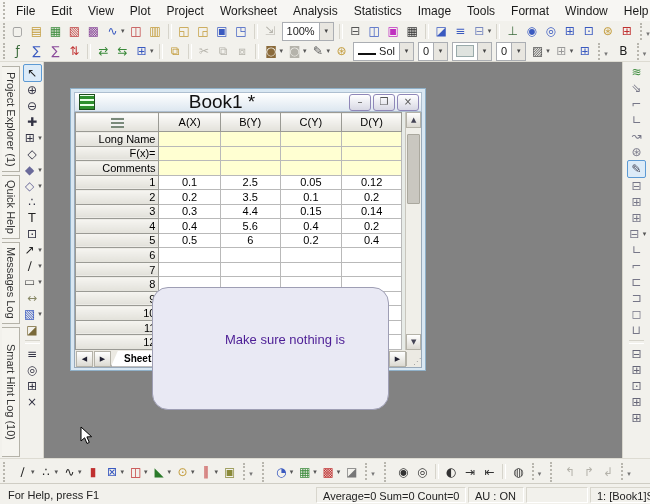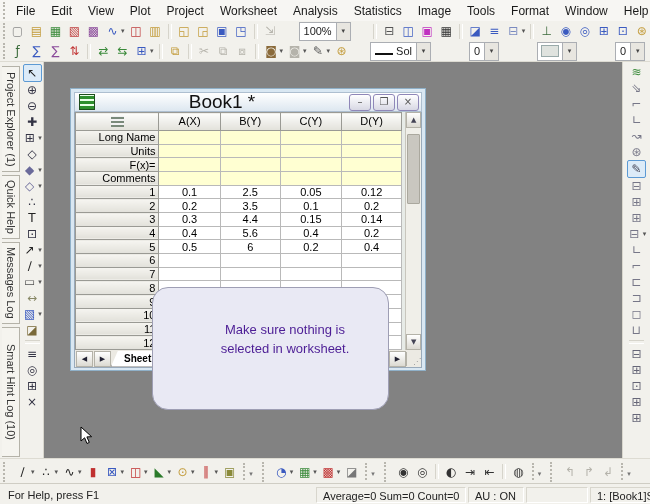--- a/index.html
+++ b/index.html
@@ -17,21 +17,21 @@
   .tb1{top:21px;} .tb2{top:41px;border-bottom:1px solid #dddbd2;}
   .tbb{display:inline-flex;align-items:center;height:17px;padding:0 1px;margin:0 1px;border-radius:2px;}
   .tbb .tbi{font-family:"DejaVu Sans",sans-serif;font-size:12px;line-height:16px;width:15px;text-align:center;}
   .tbb .dd{font-family:"DejaVu Sans",sans-serif;font-size:7px;color:#555;margin-left:1px;}
   .tbb.sel{border:1px solid #5c9ad4;background:#dcebf8;}
   .tbb.dis .tbi{color:#b5b3ab !important;}
   .tsep{width:2px;height:15px;margin:0 3px;border-left:1px solid #d6d4cb;border-right:1px solid #fff;}
   .tovf{font-family:"DejaVu Sans",sans-serif;font-size:7px;color:#777;border-left:2px dotted #b8b6ae;
         padding:2px 2px 2px 4px;margin:0 4px;height:13px;display:inline-flex;align-items:flex-end;}
   .combo{display:inline-flex;align-items:center;height:17px;background:#fff;border:1px solid #abaeb3;
-         margin:0 19px;font-size:11px;color:#222;}
+         margin:0 2px;font-size:11px;color:#222;}
   .combo .cval{padding:0 4px;flex:1;white-space:nowrap;overflow:hidden;}
   .combo .cbtn{width:13px;height:100%;background:#e8e6e0;border-left:1px solid #abaeb3;
                font-family:"DejaVu Sans",sans-serif;font-size:7px;color:#444;display:flex;align-items:center;justify-content:center;}
   .lineglyph{display:inline-block;width:18px;height:2px;background:#111;margin-right:3px;}
   .swatch{display:inline-block;width:16px;height:10px;background:#dfe3df;border:1px solid #9aa;margin:0 3px;}
   
   .workspace{position:absolute;left:44px;top:62px;width:578px;height:396px;background:#828282;}
   
   .lefttabs{position:absolute;left:0;top:62px;width:21px;height:396px;background:#f2f1ec;}
   .vtab{position:absolute;left:2px;width:17px;background:#f5f4ef;border:1px solid #b4b2a8;border-left:none;
@@ -495,27 +495,20 @@
             <th class="hdr">D(Y)</th>
           </tr>
           <tr class="lblrow">
             <th class="rhdr">Long Name</th>
             <td></td>
             <td></td>
             <td></td>
             <td></td>
           </tr>
           <tr class="lblrow">
-            <th class="rhdr">Units</th>
-            <td></td>
-            <td></td>
-            <td></td>
-            <td></td>
-          </tr>
-          <tr class="lblrow">
             <th class="rhdr">F(x)=</th>
             <td></td>
             <td></td>
             <td></td>
             <td></td>
           </tr>
           <tr class="lblrow">
             <th class="rhdr">Comments</th>
             <td></td>
             <td></td>
@@ -624,21 +617,20 @@
     <span class="htrack">
       <span class="hthumb"></span>
     </span>
     <span class="tabbtn">▶</span>
     <span class="gripbox">⋰</span>
   </div>
 </div>
 
 <div class="smarthint" style="color: #4c1d95; padding-left: 29px;">
   <div>Make sure nothing is</div>
-  <div>selected in worksheet.</div>
   <div style="height:19px;"></div>
 </div>
 
 <div class="toolbar tbbot">
   <span class="grip"></span>
   <span style="display:inline-flex;align-items:center;">
       <span class="tbb">
         <span class="tbi" style="color: rgb(34, 34, 34);">∕</span>
         <span class="dd">▾</span>
       </span>

